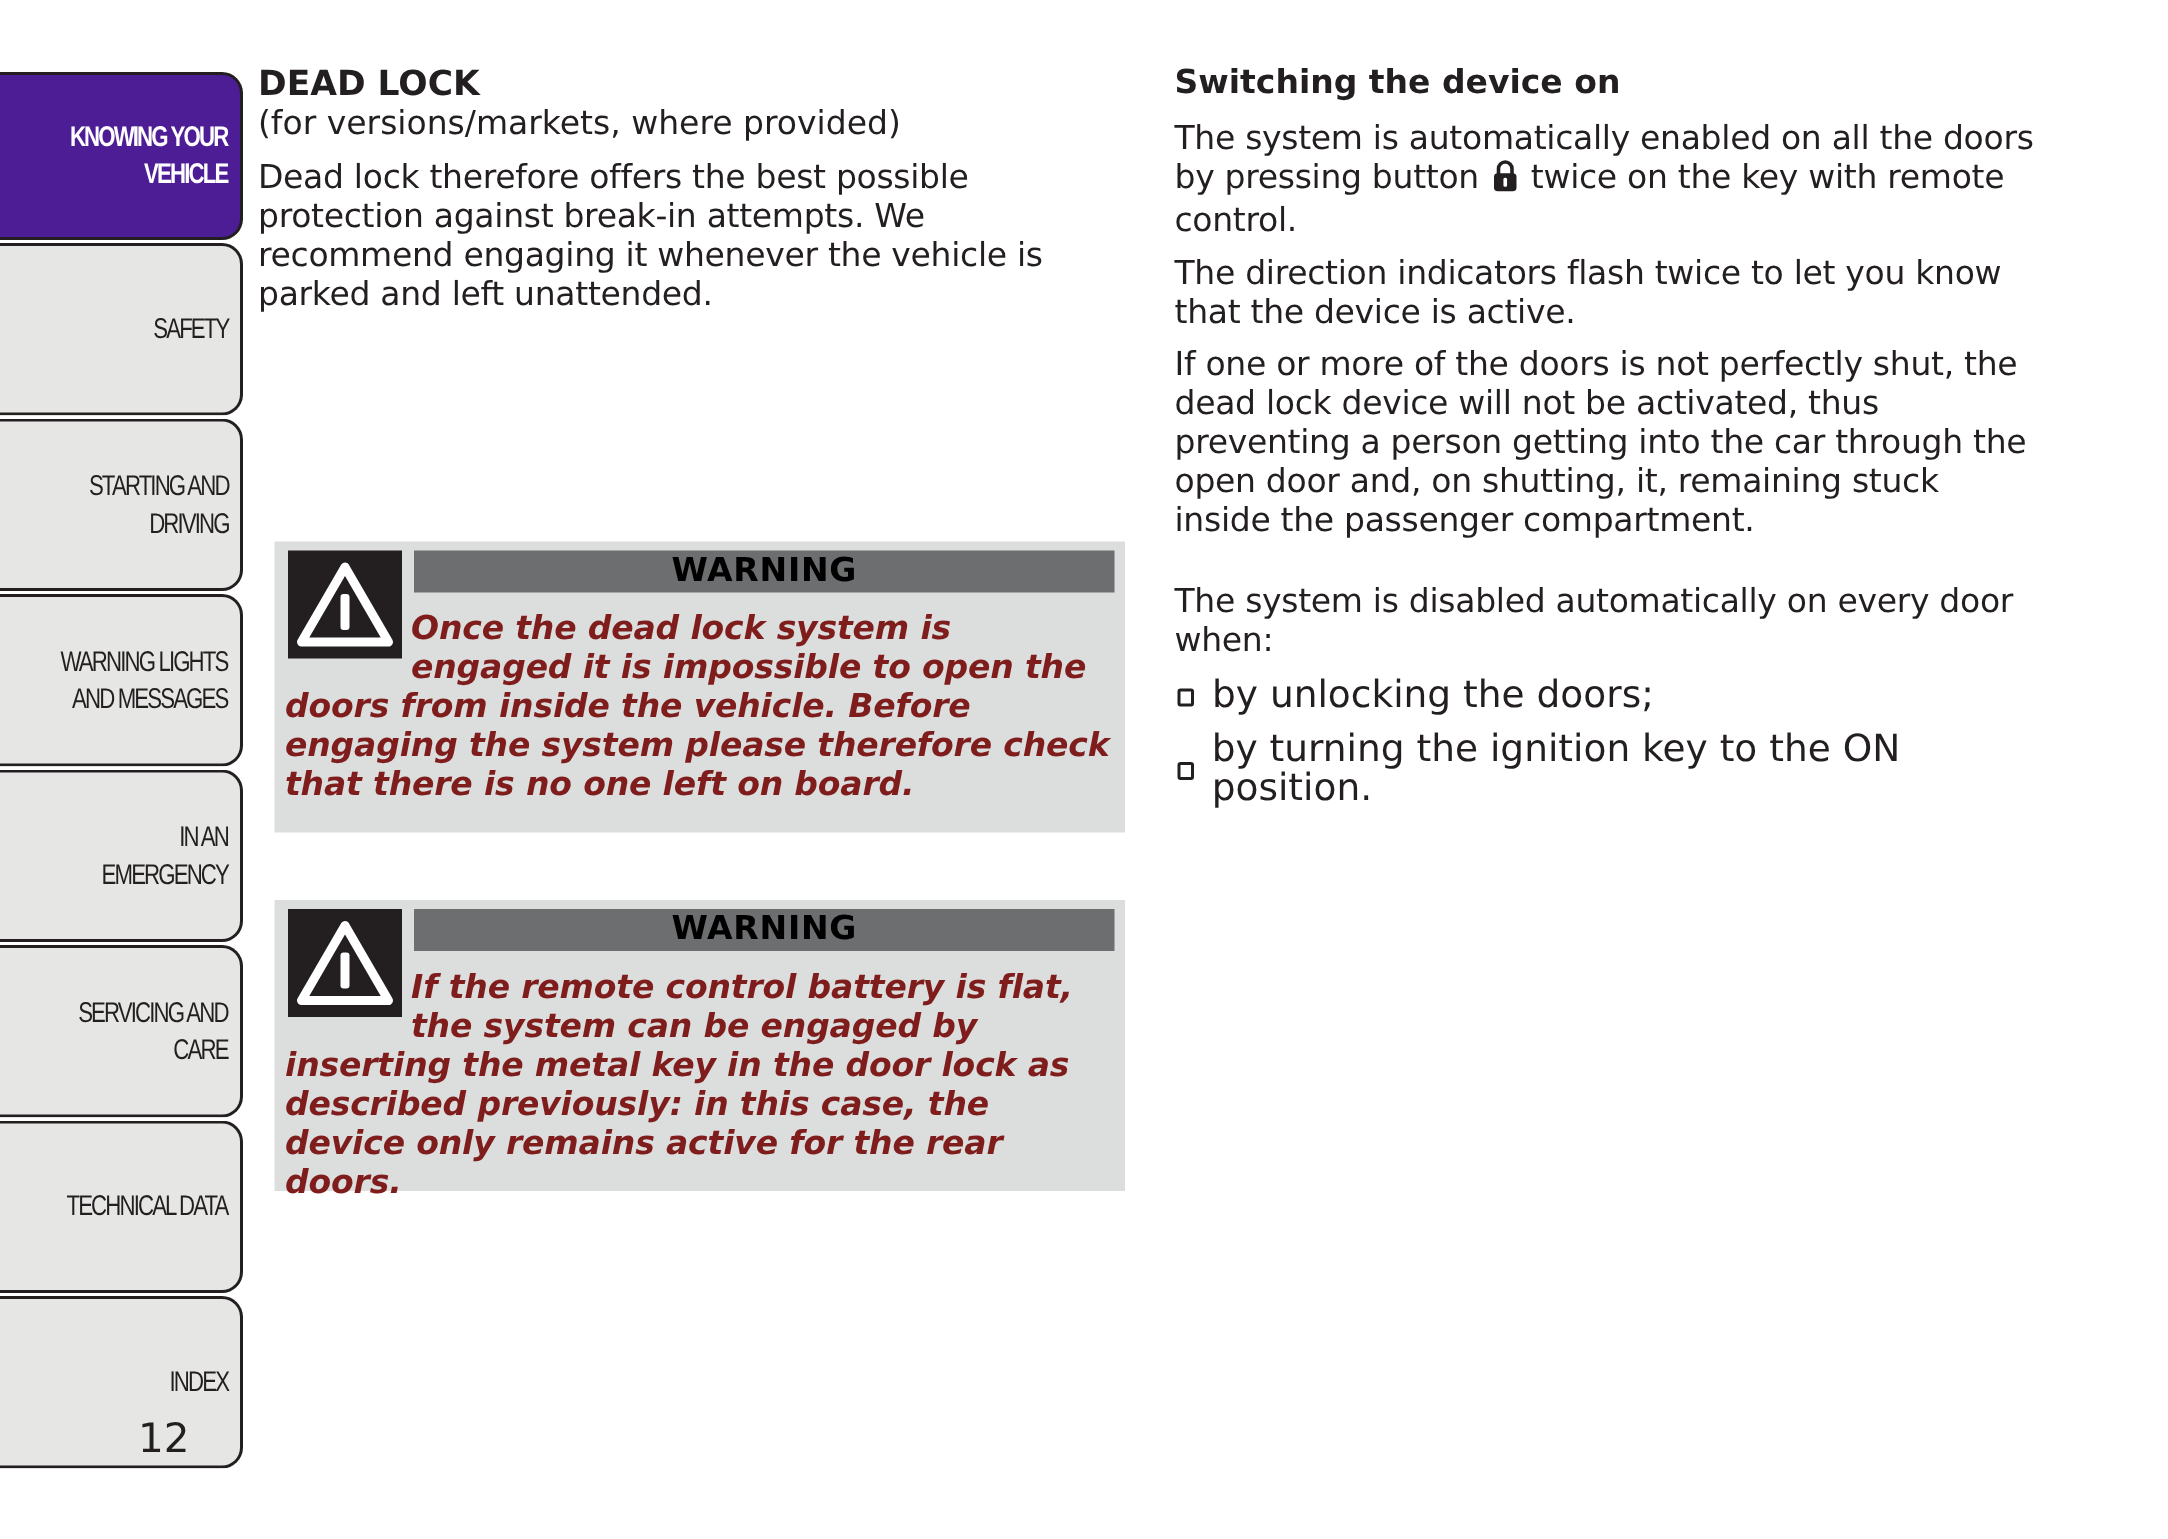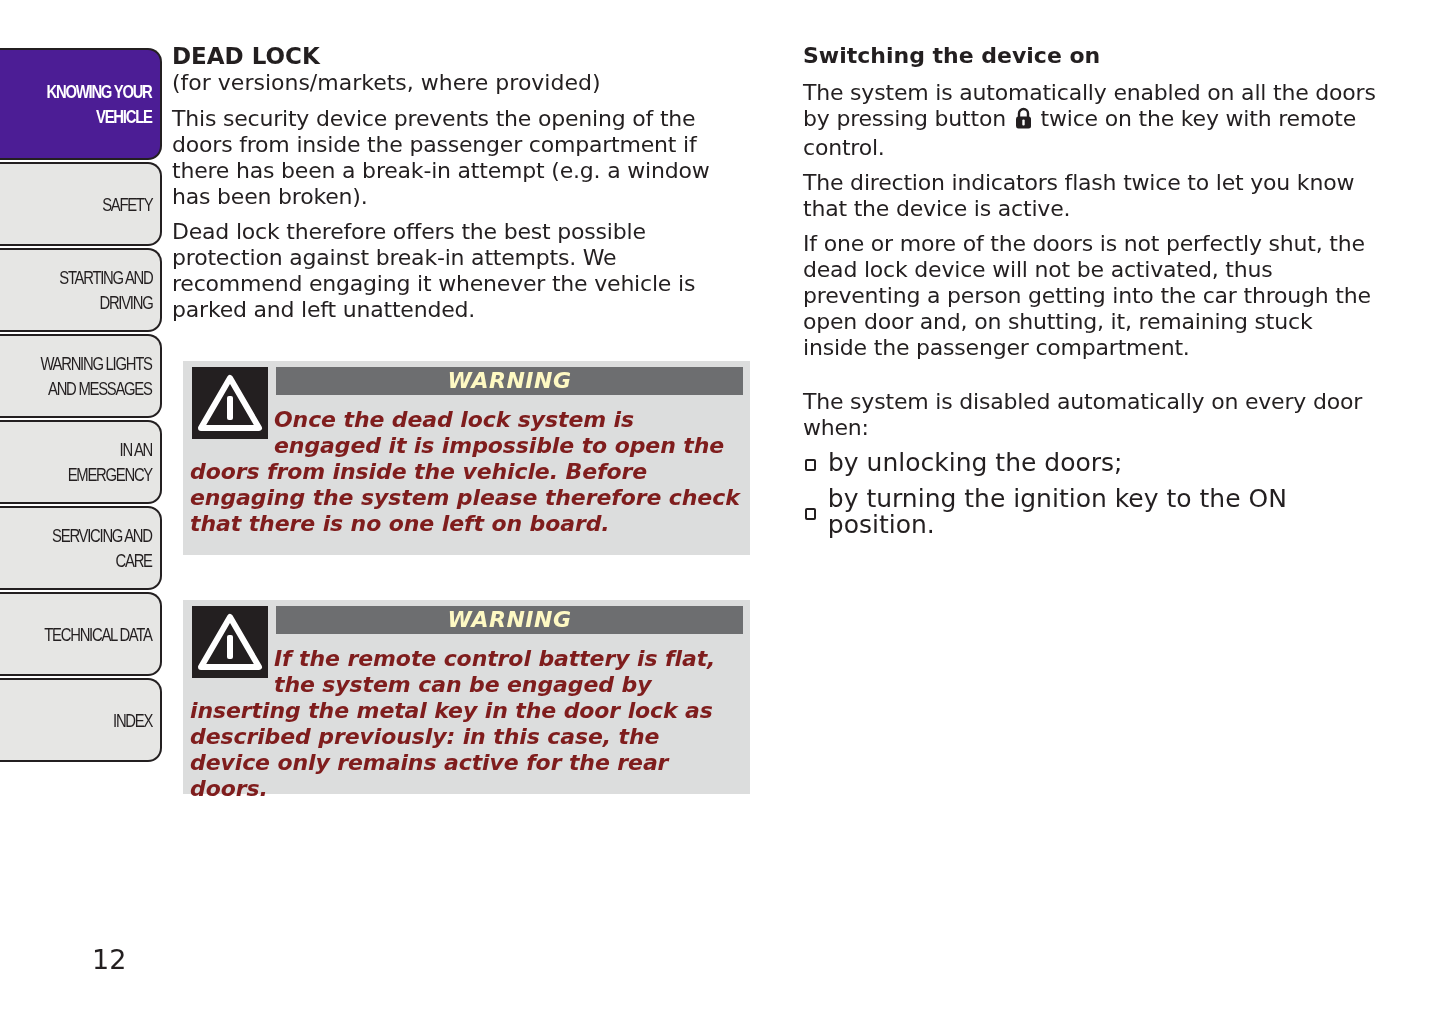--- a/index.html
+++ b/index.html
@@ -17,21 +17,21 @@
     }
     
     .tabs {
       position: absolute;
       left: 0;
       top: 48px;
       width: 162px;
     }
     .tab {
       position: relative;
-      height: 84px;
+      height: 115px;
       box-sizing: border-box;
       background: #e6e6e4;
       border: 2px solid #231f20;
       border-left: none;
       border-radius: 0 14px 14px 0;
       margin-bottom: 2px;
       display: flex;
       align-items: center;
       justify-content: flex-end;
       padding-right: 8px;
@@ -74,21 +74,20 @@
       position: absolute;
       left: 172px;
       top: 42px;
       width: 566px;
     }
     .col-right {
       position: absolute;
       left: 783px;
       top: 42px;
       width: 580px;
-      margin-left: 20px;
     }
     .section-title {
       font-weight: bold;
       font-size: 23px;
       line-height: 28px;
       margin: 0;
     }
     .subtitle {
       font-size: 22px;
       line-height: 26px;
@@ -125,23 +124,22 @@
       background: #231f20;
       margin: 0 6px 0 2px;
       display: flex;
       align-items: center;
       justify-content: center;
     }
     .warn-header {
       margin-left: 86px;
       height: 28px;
       background: #6d6e70;
-      color: #fef9c3;
-      font-weight: bold;
-      font-style: italic;
+      color: #000000;
+      font-weight: bold;
       font-size: 22px;
       line-height: 28px;
       text-align: center;
       letter-spacing: 0.5px;
     }
     .warn-text {
       font-weight: bold;
       font-style: italic;
       font-size: 22px;
       line-height: 26px;
@@ -209,21 +207,20 @@
   </div>
   <div class="tab">
     <span class="tab-label">INDEX</span>
   </div>
 </nav>
 <div class="page-number">12</div>
 
 <section class="col-left">
   <h1 class="section-title">DEAD LOCK</h1>
   <p class="subtitle">(for versions/markets, where provided)</p>
-  <p class="para">This security device prevents the opening of the doors from inside the passenger compartment if there has been a break-in attempt (e.g. a window has been broken).</p>
   <p class="para">Dead lock therefore offers the best possible protection against break-in attempts. We recommend engaging it whenever the vehicle is parked and left unattended.</p>
 </section>
 
 <div class="warning warning-1">
   <div class="warn-icon">
     <svg width="68" height="62" viewBox="0 0 68 62">
       <path d="M34 6 L63 56 L5 56 Z" fill="none" stroke="#ffffff" stroke-width="6" stroke-linejoin="round"></path>
       <rect x="31" y="24" width="6" height="24" rx="2" fill="#ffffff"></rect>
     </svg>
   </div>

